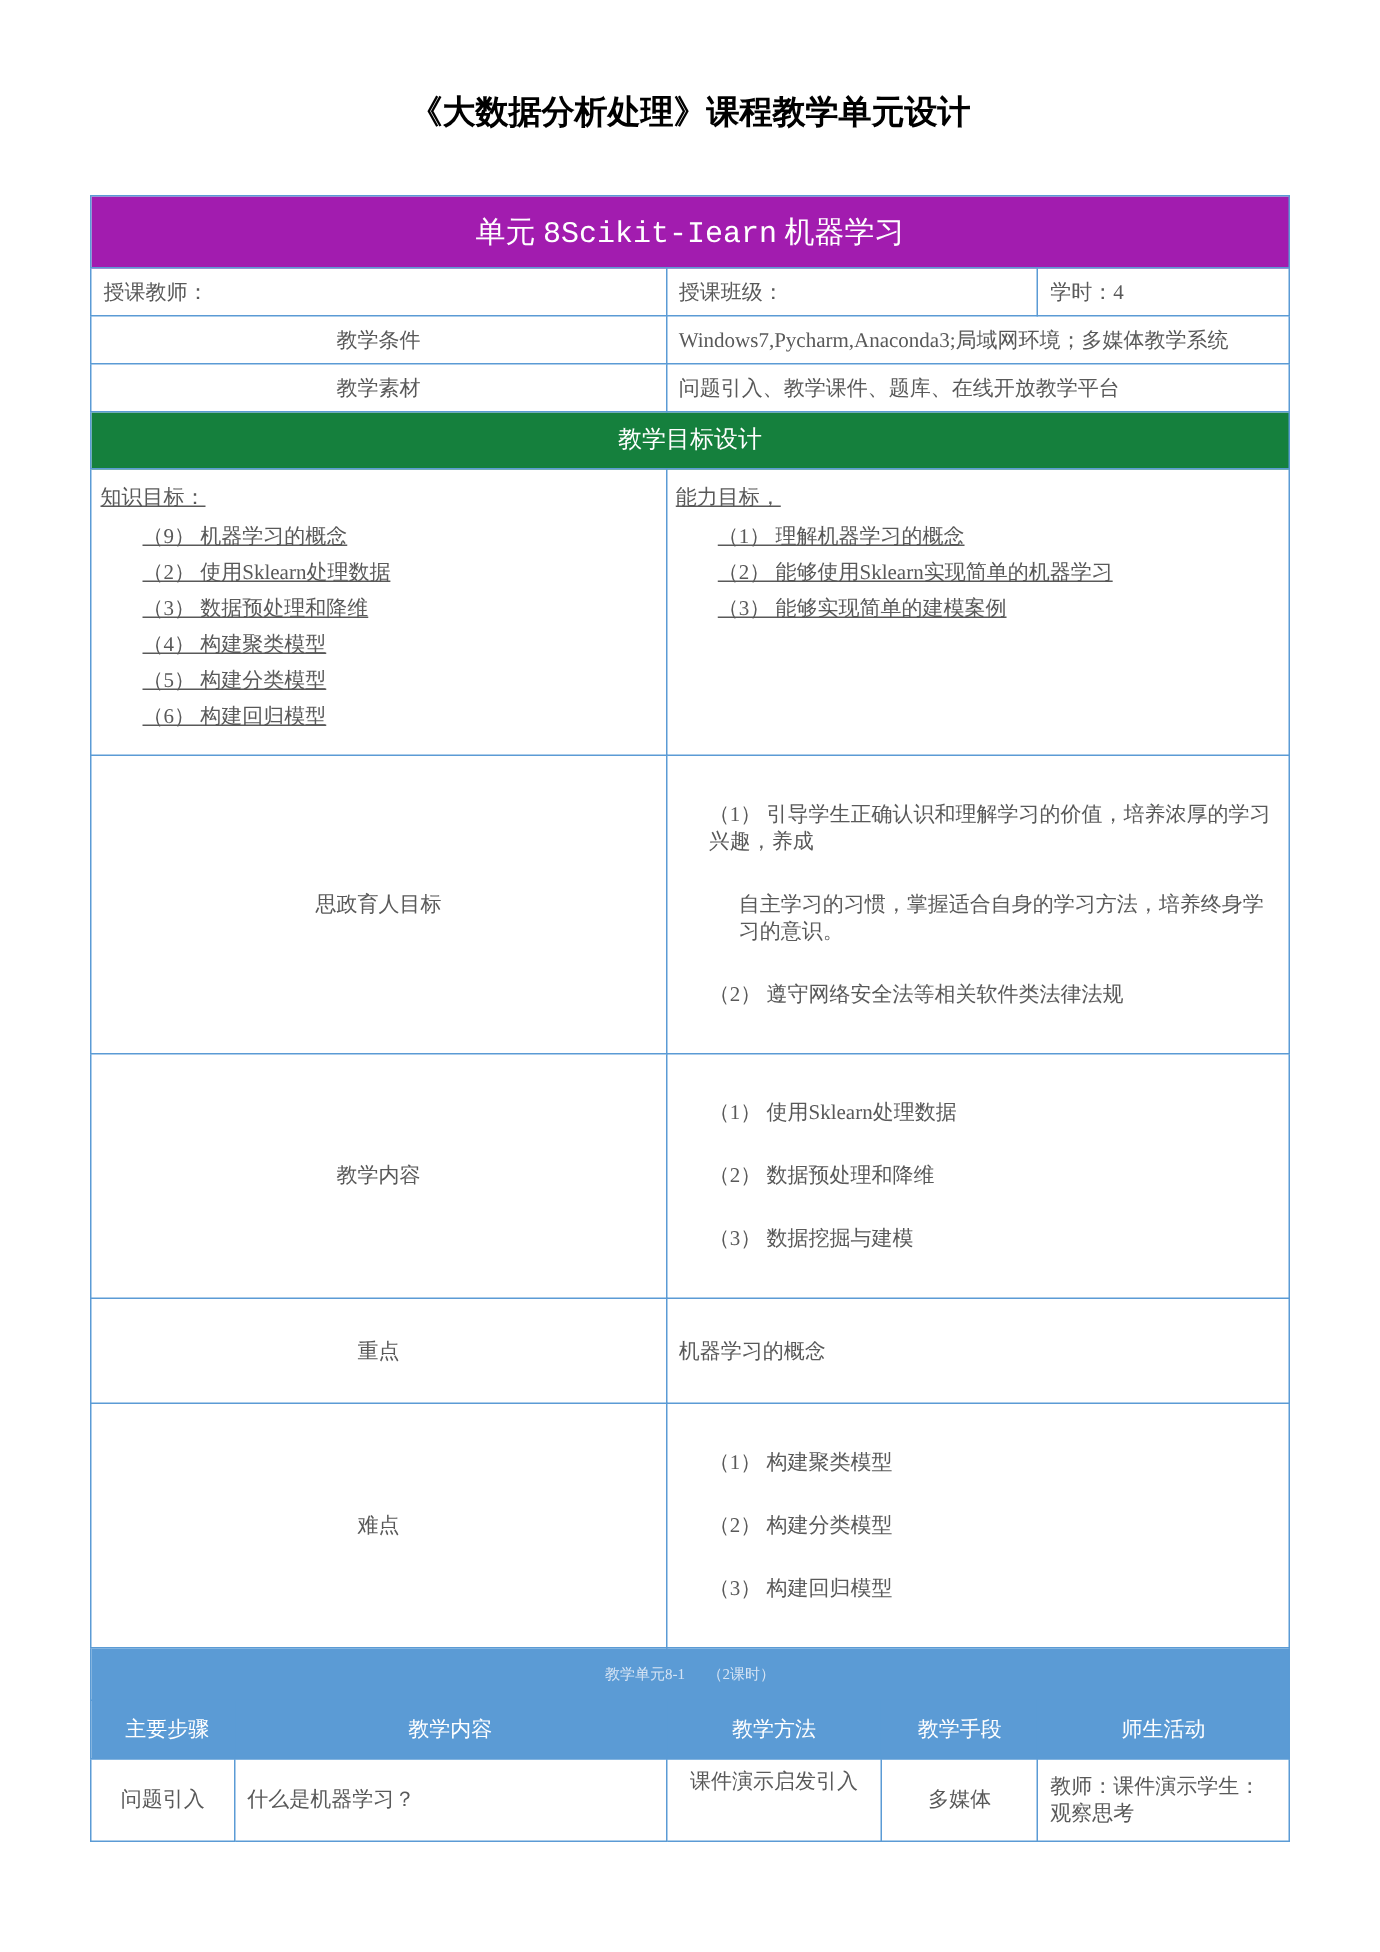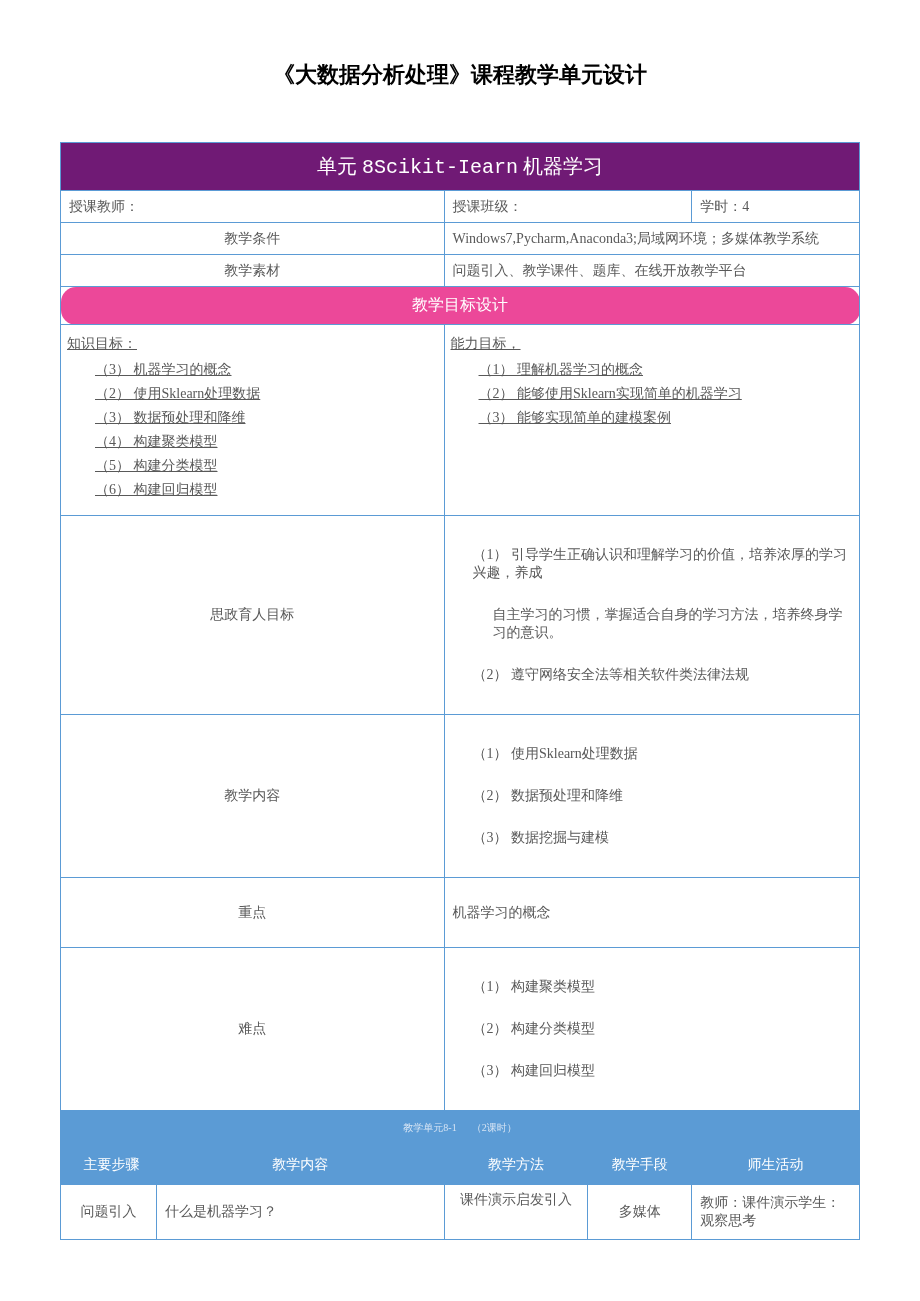--- a/index.html
+++ b/index.html
@@ -9,51 +9,50 @@
     background: #fff;
     color: #000;
     width: 920px;
     margin: 0 auto;
     padding: 60px 60px 40px 60px;
   }
   .doc-title {
     text-align: center;
     font-size: 22px;
     font-weight: bold;
-    margin-bottom: 52px;
+    margin-bottom: 40px;
     font-family: Liberation Serif, serif;
   }
   table {
     border-collapse: collapse;
     width: 100%;
   }
   td, th {
     border: 1px solid #5b9bd5;
     padding: 6px 8px;
     vertical-align: middle;
     color: #595959;
   }
   .unit-header {
-    background: #701a75;
+    background: #a21caf;
     color: #fff;
     text-align: center;
     font-size: 20px;
     padding: 10px;
     font-family: "SimSun", serif;
   }
   .unit-header .mono {
     font-family: "Courier New", monospace;
   }
   .section-header {
-    background: #ec4899;
+    background: #15803d;
     color: #fff;
     text-align: center;
     font-size: 16px;
     padding: 8px;
-    border-radius: 15px;
   }
   .subsection-header {
     background: #5b9bd5;
     color: #fff;
     text-align: center;
     font-size: 10px;
     padding: 10px;
   }
   .subsection-header .dim {
     color: #d6e4f4;
@@ -122,21 +121,21 @@
     <td colspan="4" class="left-cell">问题引入、教学课件、题库、在线开放教学平台</td>
   </tr>
 
   <tr>
     <td colspan="6" class="section-header">教学目标设计</td>
   </tr>
 
   <tr>
     <td colspan="3" class="goal-cell">
       <p class="head">知识目标：</p>
-      <p class="item">（3）   机器学习的概念</p>
+      <p class="item">（9）   机器学习的概念</p>
       <p class="item">（2）   使用Sklearn处理数据</p>
       <p class="item">（3）   数据预处理和降维</p>
       <p class="item">（4）   构建聚类模型</p>
       <p class="item">（5）   构建分类模型</p>
       <p class="item">（6）   构建回归模型</p>
     </td>
     <td colspan="3" class="goal-cell">
       <p class="head">能力目标，</p>
       <p class="item">（1）   理解机器学习的概念</p>
       <p class="item">（2）   能够使用Sklearn实现简单的机器学习</p>

